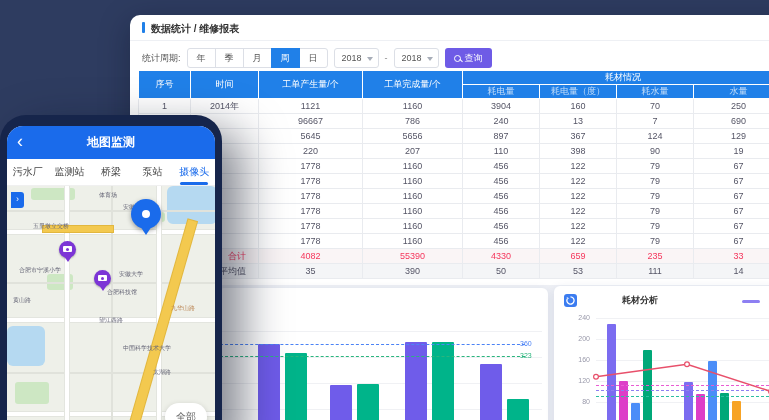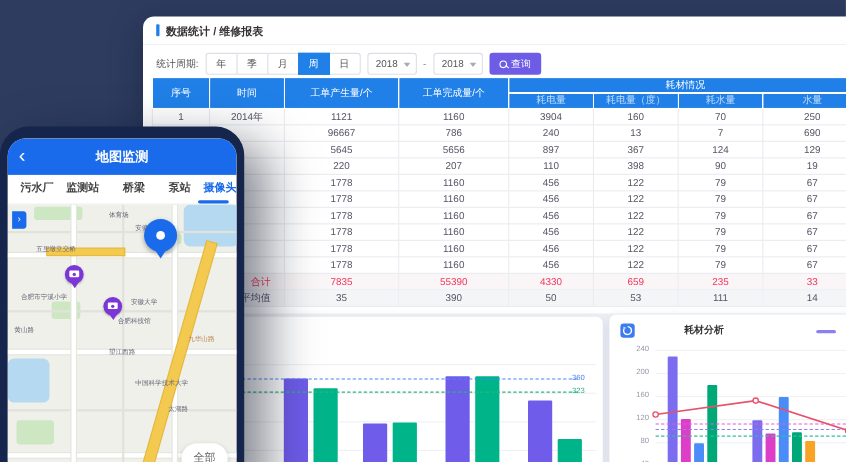--- a/index.html
+++ b/index.html
@@ -74,21 +74,21 @@
 
   
   .phone { position:absolute; left:0; top:115px; width:222px; height:330px; background:#16254b;
     border-radius:26px 26px 0 0; box-shadow:20px 16px 45px rgba(8,14,32,.5); z-index:10; }
   .screen { position:absolute; left:7px; right:7px; top:11px; bottom:0; background:#fff; overflow:hidden;
     border-radius:16px 16px 0 0; display:flex; flex-direction:column; }
   .p-header { height:33px; background:#1a6beb; display:flex; align-items:center; justify-content:center; position:relative; flex:none; }
   .p-back { position:absolute; left:10px; top:4px; color:#fff; font-size:18px; line-height:22px; }
   .p-title { color:#fff; font-size:12px; font-weight:bold; }
   .p-tabs { height:27px; background:#fff; display:flex; flex:none; border-bottom:1px solid #f0f0f0; }
-  .p-tab { flex:1; text-align:right; font-size:10px; color:#444; line-height:26px; position:relative;font-weight:bold; }
+  .p-tab { flex:1; text-align:center; font-size:10px; color:#444; line-height:26px; position:relative; }
   .p-tab.active { color:#1a6beb; }
   .p-tab.active::after { content:''; position:absolute; left:50%; margin-left:-14px; bottom:0; width:28px; height:3px; background:#1a6beb; border-radius:2px; }
   .map { flex:1; position:relative; background:#eef0e9; overflow:hidden; }
   .road-h { position:absolute; height:4px; background:#fff; box-shadow:0 0 0 1px #e3e5df; }
   .road-v { position:absolute; width:4px; background:#fff; box-shadow:0 0 0 1px #e3e5df; }
   .road-thin { position:absolute; background:#e0e2db; }
   .hwy { position:absolute; background:#f3c94f; box-shadow:0 0 0 1px #e2b73e; }
   .park { position:absolute; background:#cde7c3; border-radius:3px; }
   .water { position:absolute; background:#b5d9f1; border-radius:6px; }
   .map-label { position:absolute; font-size:6px; color:#667; transform-origin:0 0; white-space:nowrap; }
@@ -267,21 +267,21 @@
           <td></td>
           <td>1778</td>
           <td>1160</td>
           <td>456</td>
           <td>122</td>
           <td>79</td>
           <td>67</td>
         </tr>
         <tr class="total">
           <td class="sum-label" colspan="2">合计</td>
-          <td>7835</td>
+          <td>4082</td>
           <td>55390</td>
           <td>4330</td>
           <td>659</td>
           <td>235</td>
           <td>33</td>
         </tr>
         <tr class="avg">
           <td class="sum-label" colspan="2">平均值</td>
           <td>35</td>
           <td>390</td>

